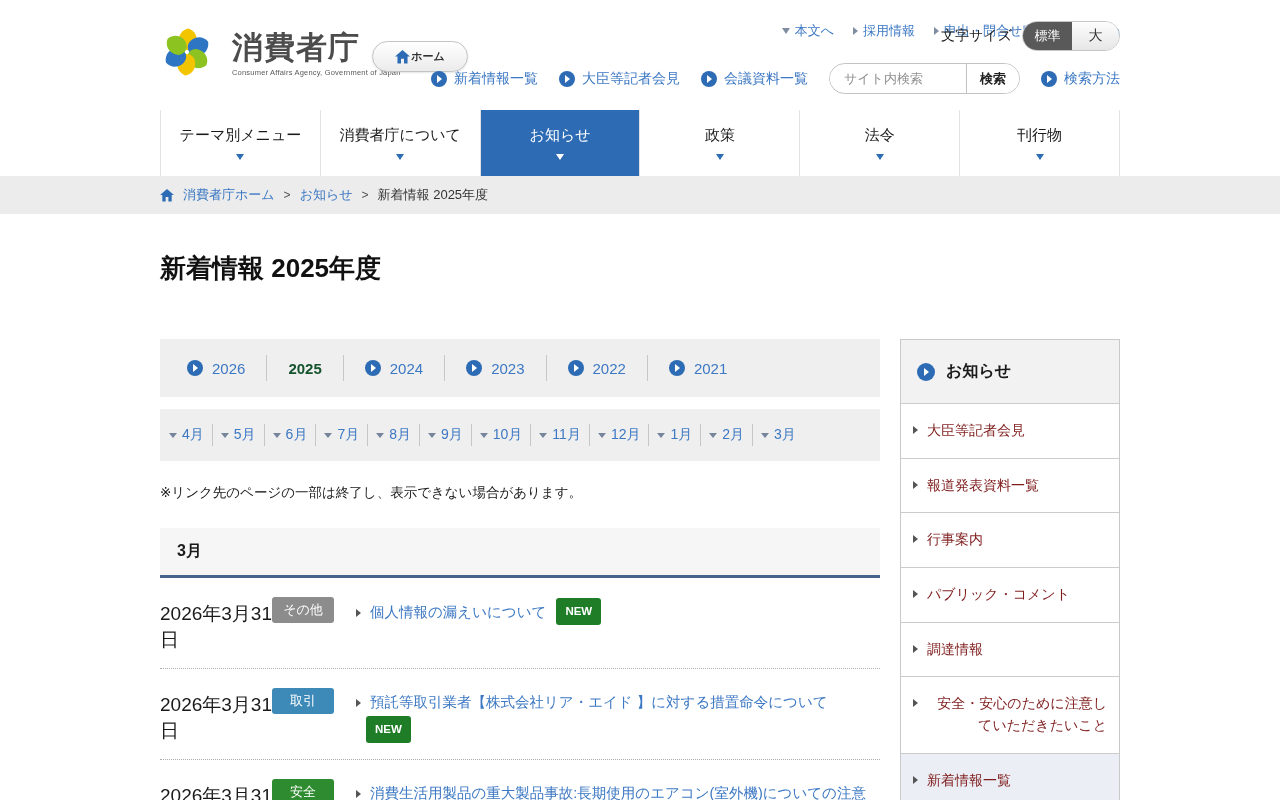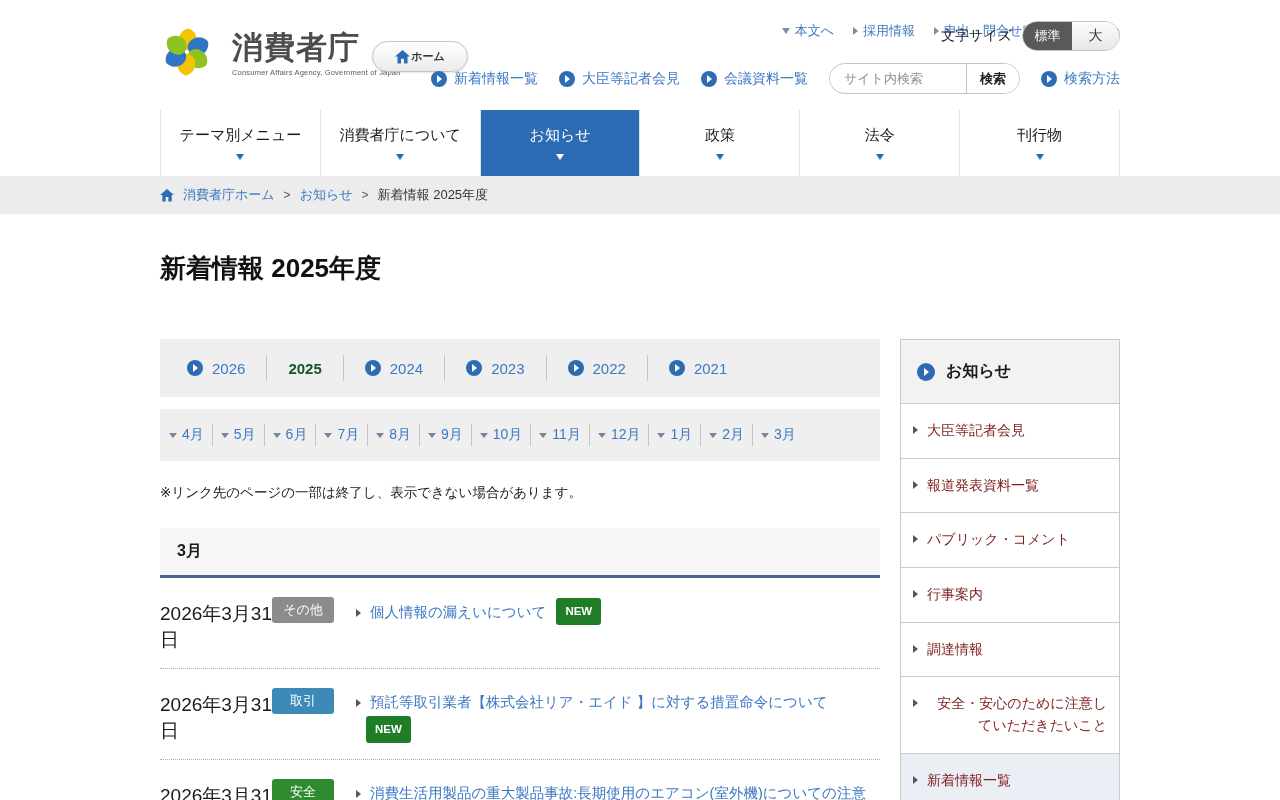--- a/index.html
+++ b/index.html
@@ -406,26 +406,26 @@
           <a class="side-link">大臣等記者会見</a>
         </div>
 
         <div class="side-item">
           <span class="tri-r"></span>
           <a class="side-link">報道発表資料一覧</a>
         </div>
 
         <div class="side-item">
           <span class="tri-r"></span>
+          <a class="side-link">行事案内</a>
+        </div>
+
+        <div class="side-item">
+          <span class="tri-r"></span>
           <a class="side-link">パブリック・コメント</a>
-        </div>
-
-        <div class="side-item">
-          <span class="tri-r"></span>
-          <a class="side-link">行事案内</a>
         </div>
 
         <div class="side-item">
           <span class="tri-r"></span>
           <a class="side-link">調達情報</a>
         </div>
 
         <div class="side-item">
           <span class="tri-r"></span>
           <a class="side-link">安全・安心のために注意していただきたいこと</a>

